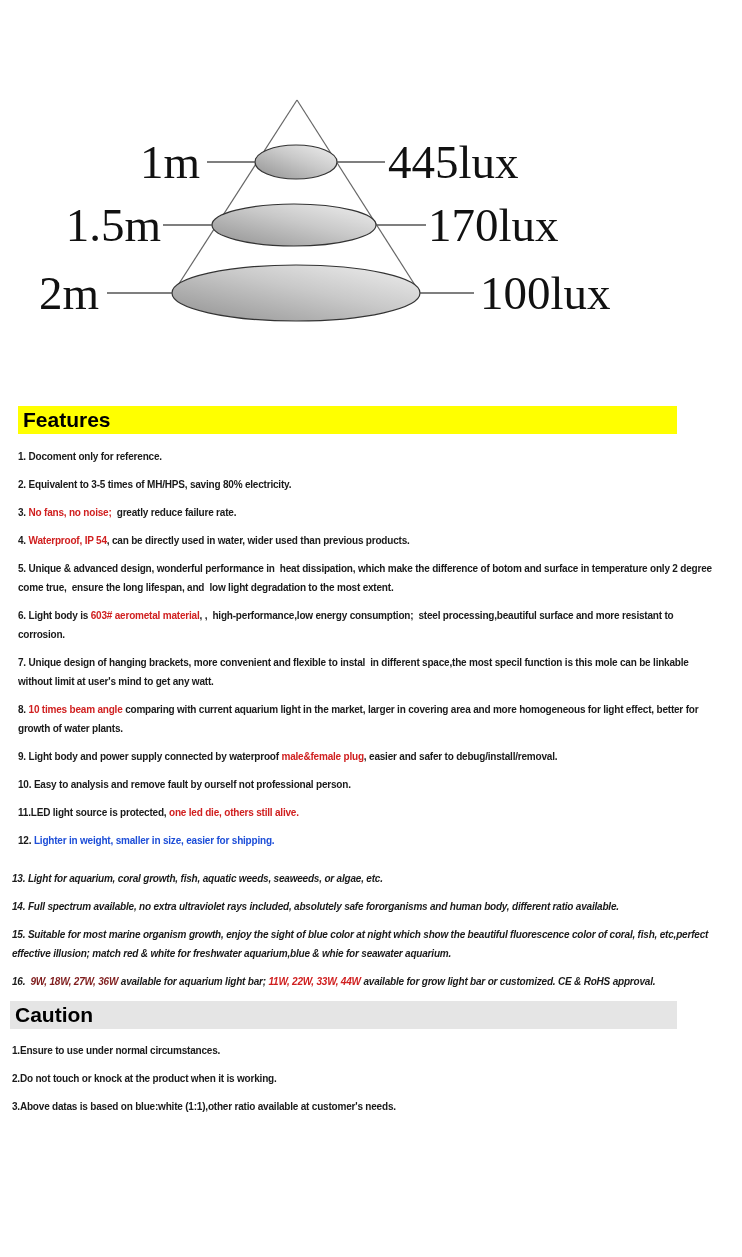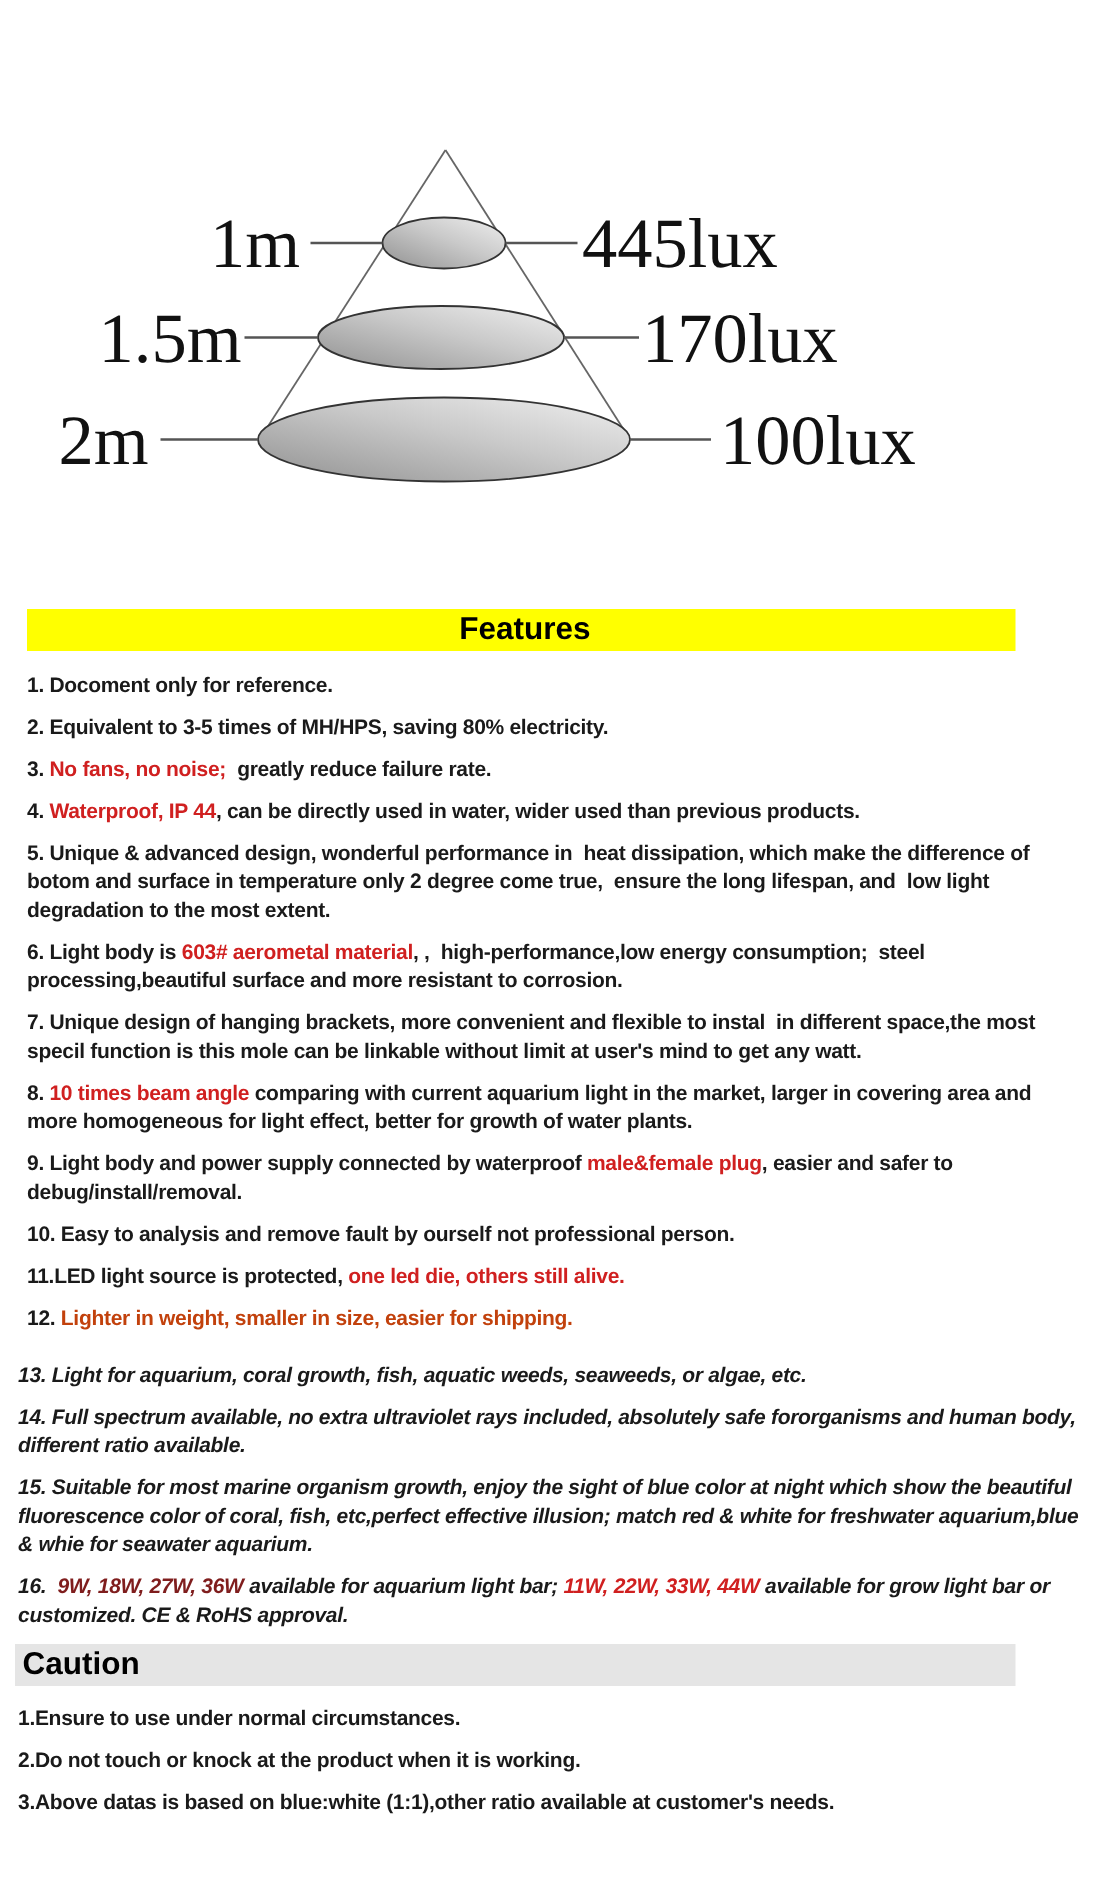--- a/index.html
+++ b/index.html
@@ -18,21 +18,21 @@
   .section-header {
     height:28px; line-height:28px;
     font-size:21px; font-weight:bold; color:#000;
     padding-left:5px; box-sizing:border-box;
   }
   .features-header { margin-left:18px; width:659px; }
   .caution-header  { margin-left:10px; width:667px; margin-top:10px; }
   .item-list { margin:0; padding:0; }
   .item-list p {
     margin:9px 22px 9px 18px;
-    font-size:14px; font-weight:bold; line-height:19px;
+    font-size:10px; font-weight:bold; line-height:19px;
     letter-spacing:-0.2px;
     white-space:pre-wrap;
   }
   .features-list p:first-child { margin-top:13px; }
   
   .features-list p:nth-child(13) { margin-top:19px; }
   .features-list p:nth-child(n+13) { margin-left:12px;font-style:italic; }
   .caution-list p { margin-left:12px; }
   .caution-list p:first-child { margin-top:12px; }
 </style>
@@ -69,35 +69,35 @@
       <text class="dia-label" x="388" y="178" text-anchor="start">445lux</text>
       <text class="dia-label" x="161" y="241" text-anchor="end">1.5m</text>
       <text class="dia-label" x="428" y="241" text-anchor="start">170lux</text>
       <text class="dia-label" x="99" y="309" text-anchor="end">2m</text>
       <text class="dia-label" x="480" y="309" text-anchor="start">100lux</text>
     </svg>
   </div>
 
   <div class="content">
 
-    <div class="section-header features-header" style="background:#ffff00;text-align:center;">Features</div>
+    <div class="section-header features-header" style="background:#ffff00;">Features</div>
 
     <div class="item-list features-list">
         <p><span>1. Docoment only for reference.</span></p>
         <p><span>2. Equivalent to 3-5 times of MH/HPS, saving 80% electricity.</span></p>
         <p><span>3. </span><span style="color: rgb(208, 32, 32);">No fans, no noise;</span><span>  greatly reduce failure rate.</span></p>
-        <p><span>4. </span><span style="color: rgb(208, 32, 32);">Waterproof, IP 44</span><span>, can be directly used in water, wider used than previous products.</span></p>
+        <p><span>4. </span><span style="color: rgb(208, 32, 32);">Waterproof, IP 54</span><span>, can be directly used in water, wider used than previous products.</span></p>
         <p><span>5. Unique &amp; advanced design, wonderful performance in  heat dissipation, which make the difference of botom and surface in temperature only 2 degree come true,  ensure the long lifespan, and  low light degradation to the most extent.</span></p>
         <p><span>6. Light body is </span><span style="color: rgb(208, 32, 32);">603# aerometal material</span><span>, ,  high-performance,low energy consumption;  steel processing,beautiful surface and more resistant to corrosion.</span></p>
         <p><span>7. Unique design of hanging brackets, more convenient and flexible to instal  in different space,the most specil function is this mole can be linkable without limit at user's mind to get any watt.</span></p>
         <p><span>8. </span><span style="color: rgb(208, 32, 32);">10 times beam angle</span><span> comparing with current aquarium light in the market, larger in covering area and more homogeneous for light effect, better for growth of water plants.</span></p>
         <p><span>9. Light body and power supply connected by waterproof </span><span style="color: rgb(208, 32, 32);">male&amp;female plug</span><span>, easier and safer to debug/install/removal.</span></p>
         <p><span>10. Easy to analysis and remove fault by ourself not professional person.</span></p>
         <p><span>11.LED light source is protected, </span><span style="color: rgb(208, 32, 32);">one led die, others still alive.</span></p>
-        <p><span>12. </span><span style="color: #c2410c; margin-top: 10px;">Lighter in weight, smaller in size, easier for shipping.</span></p>
+        <p><span>12. </span><span style="color: #1d4ed8; margin-top: 10px;">Lighter in weight, smaller in size, easier for shipping.</span></p>
         <p><span>13. Light for aquarium, coral growth, fish, aquatic weeds, seaweeds, or algae, etc.</span></p>
         <p><span>14. Full spectrum available, no extra ultraviolet rays included, absolutely safe fororganisms and human body, different ratio available.</span></p>
         <p><span>15. Suitable for most marine organism growth, enjoy the sight of blue color at night which show the beautiful fluorescence color of coral, fish, etc,perfect effective illusion; match red &amp; white for freshwater aquarium,blue &amp; whie for seawater aquarium.</span></p>
         <p><span>16.  </span><span style="color: #7f1d1d;">9W, 18W, 27W, 36W</span><span> available for aquarium light bar; </span><span style="color: rgb(208, 32, 32);">11W, 22W, 33W, 44W</span><span> available for grow light bar or customized. CE &amp; RoHS approval.</span></p>
       </div>
 
     <div class="section-header caution-header" style="background:#e5e5e5;">Caution</div>
 
     <div class="item-list caution-list">
         <p><span>1.Ensure to use under normal circumstances.</span></p>

